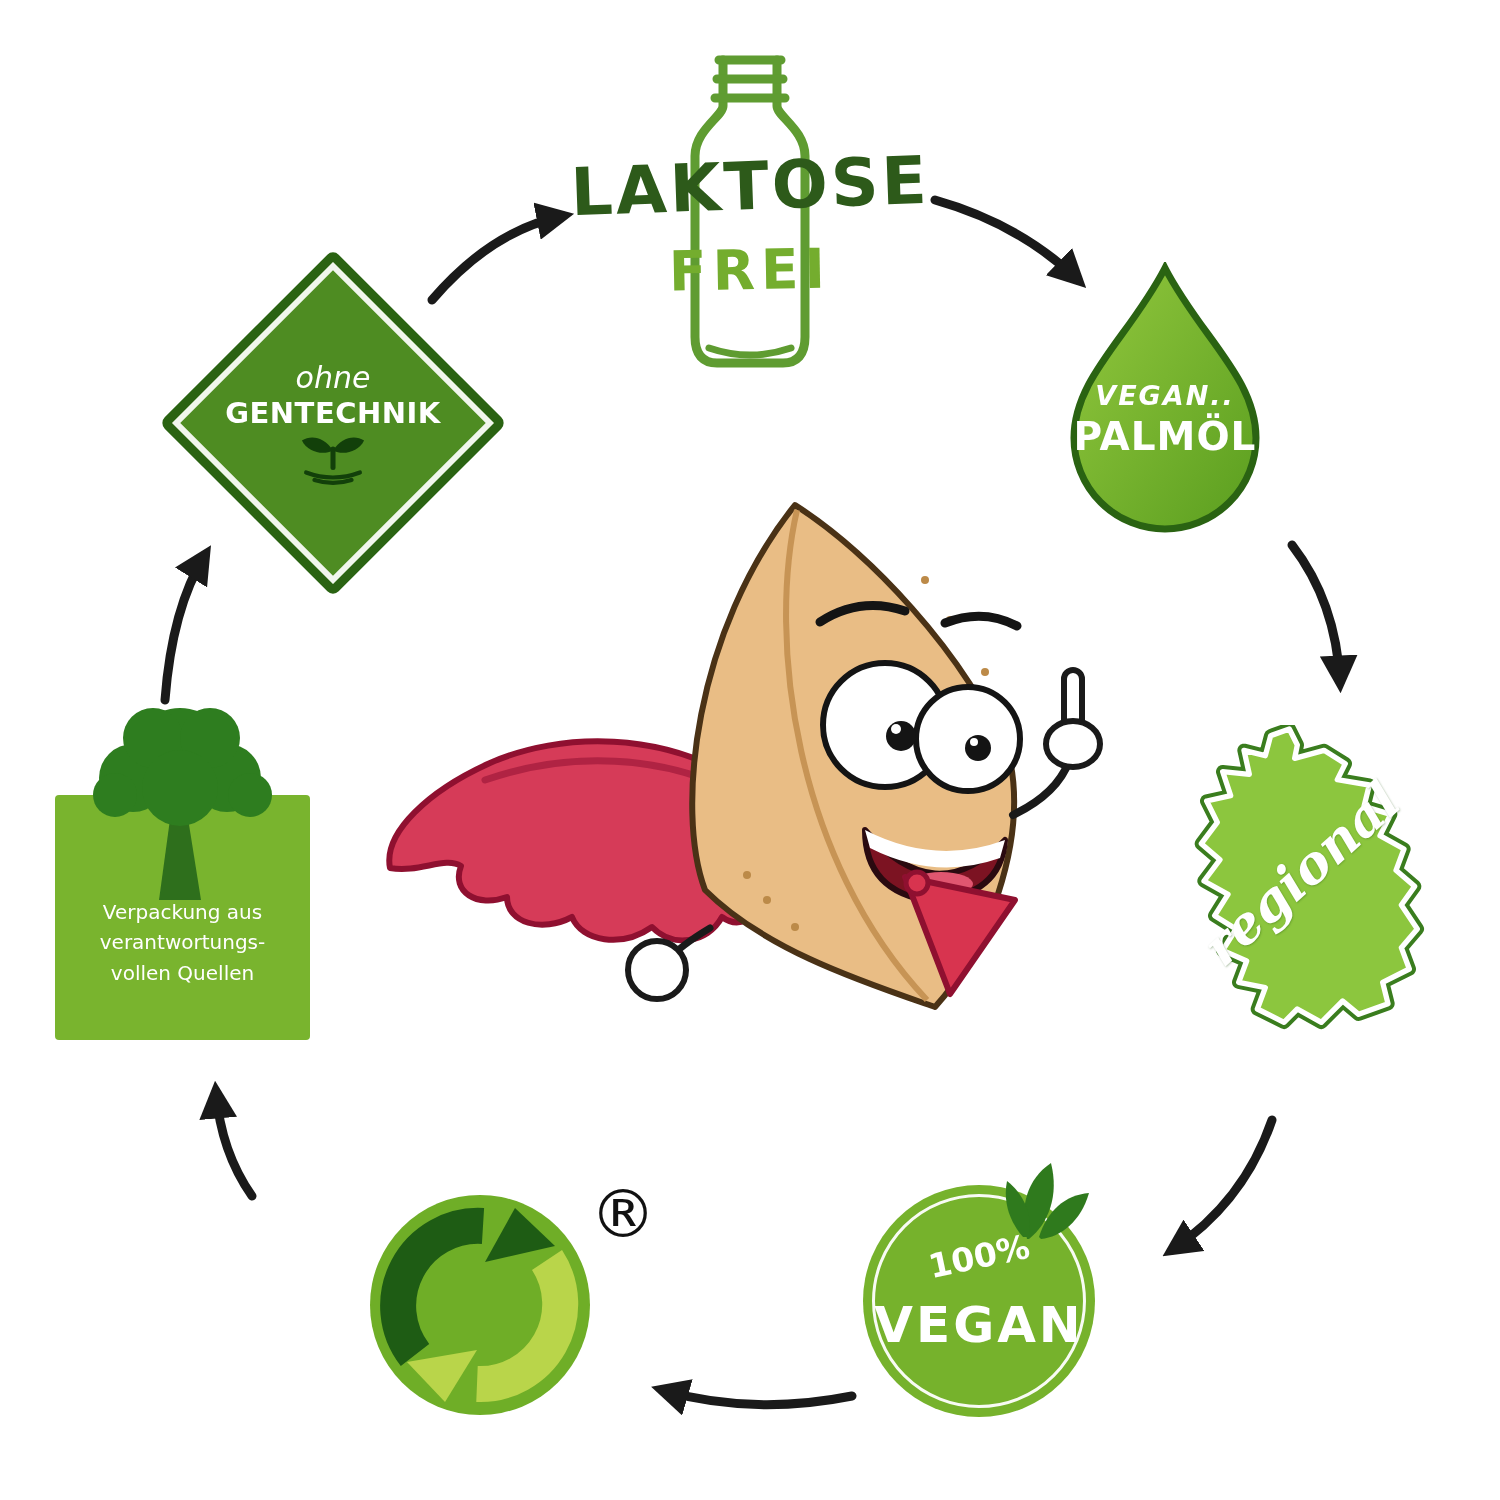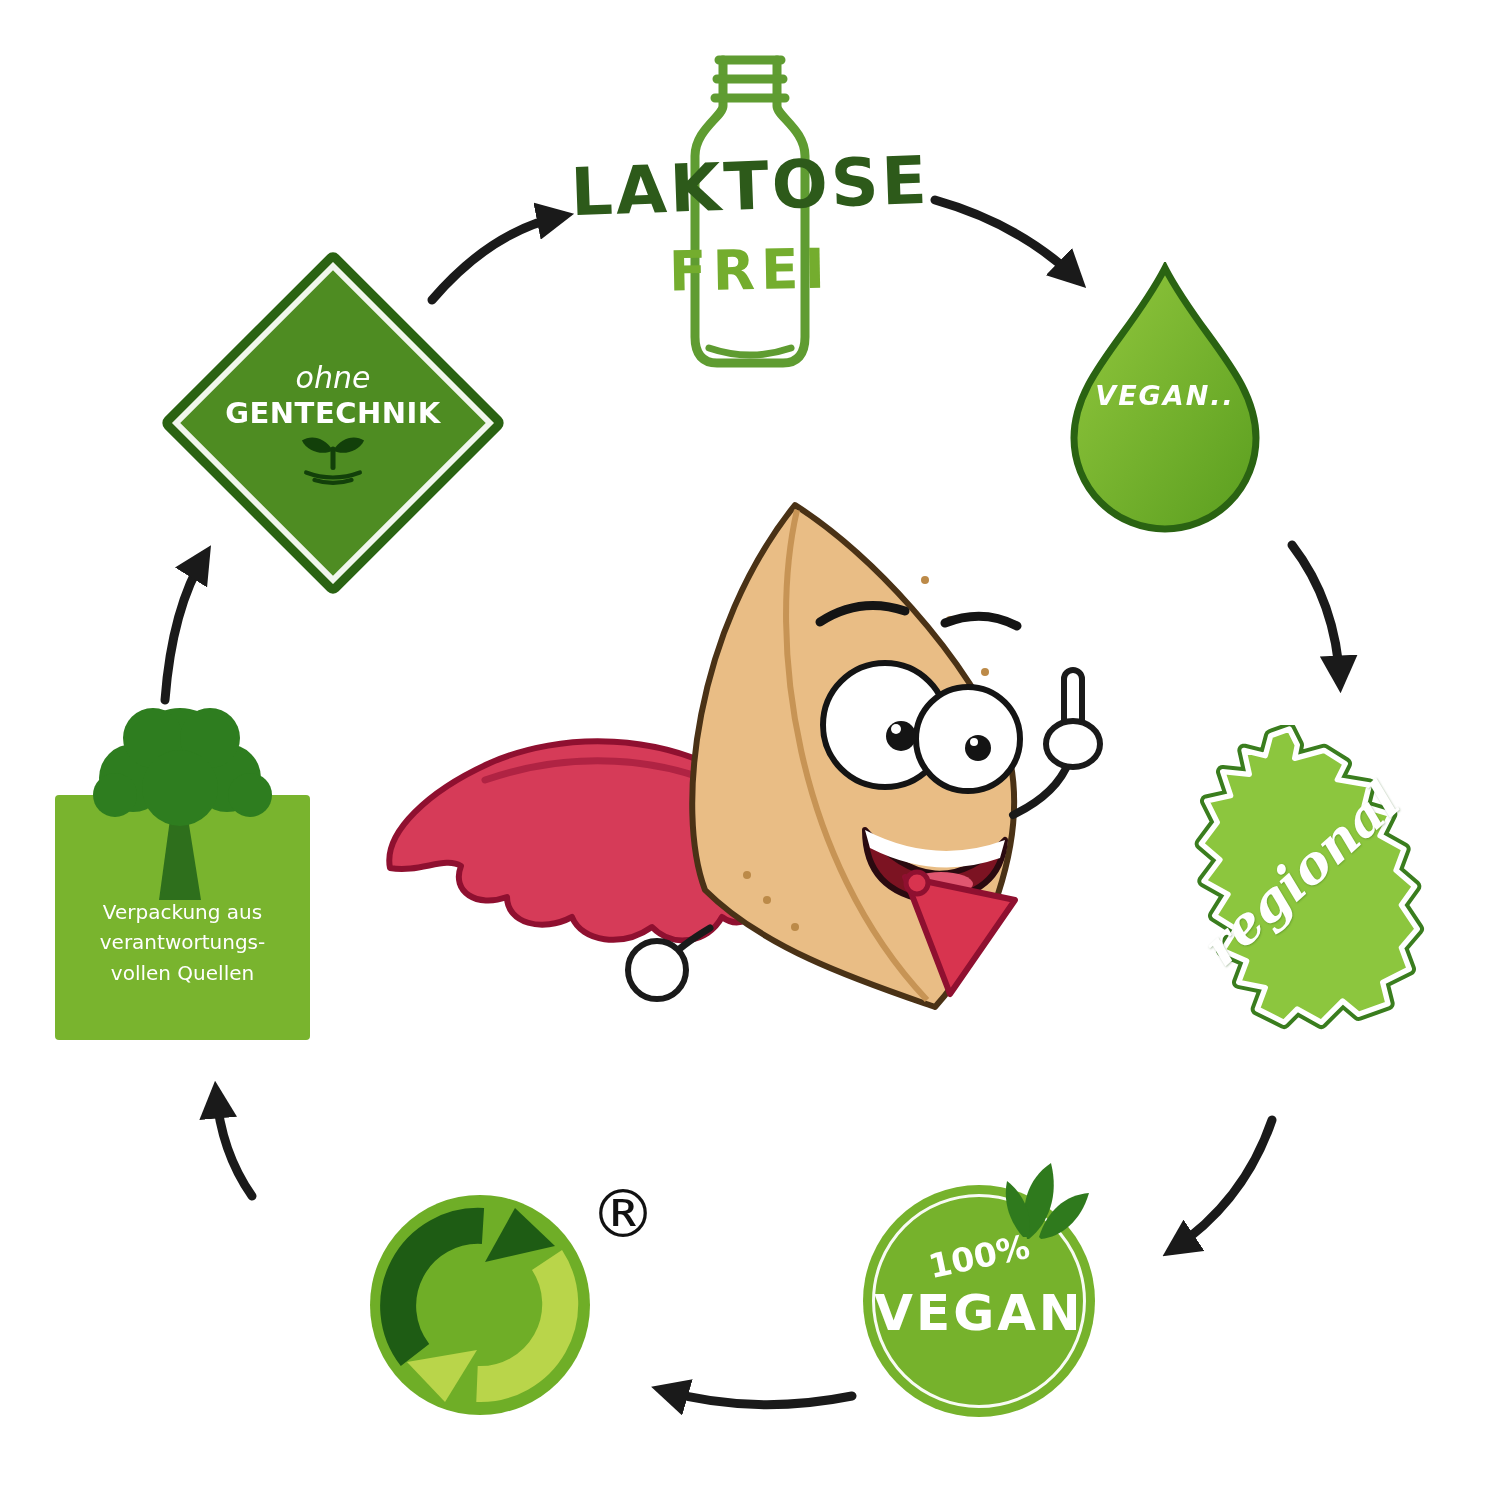--- a/index.html
+++ b/index.html
@@ -40,21 +40,21 @@
   .map-label{position:absolute;left:6px;top:118px;width:260px;text-align:center;color:#fff;
       font-family:"DejaVu Serif",serif;font-style:italic;font-weight:600;font-size:52px;
       transform:rotate(-42deg);text-shadow:0 1px 2px rgba(30,80,10,.35);}
 
   
   .vegan{left:863px;top:1185px;width:232px;height:232px;border-radius:50%;
       background:#76b22c;z-index:2;display:flex;flex-direction:column;align-items:center;}
   .vegan-ring{position:absolute;inset:9px;border:3px solid rgba(255,255,255,.95);border-radius:50%;}
   .vegan-leaves{position:absolute;top:-34px;right:-4px;}
   .vegan-l1{margin-top:52px;font-size:33px;font-weight:700;color:#fff;transform:rotate(-12deg);}
-  .vegan-l2{font-size:50px;font-weight:800;letter-spacing:3px;color:#fff;margin-top:8px;}
+  .vegan-l2{font-size:50px;font-weight:800;letter-spacing:3px;color:#fff;margin-top:20px;}
 
   
   .dot-wrap{left:365px;top:1190px;width:230px;height:230px;z-index:2;}
   .reg-mark{left:590px;top:1182px;font-size:66px;color:#111;z-index:2;line-height:1;}
 
   
   .pack-square{left:55px;top:795px;width:255px;height:245px;background:#79b42e;
       border-radius:4px;z-index:2;}
   .pack-backdrop{left:95px;top:796px;width:180px;height:100px;background:#fff;z-index:2;}
   .tree-wrap{left:75px;top:700px;width:215px;height:205px;z-index:3;}
@@ -114,20 +114,21 @@
     <svg width="214" height="272" viewBox="0 0 214 272">
       <defs>
         <linearGradient id="dropg" x1="0" y1="0" x2="1" y2="1">
           <stop offset="0" stop-color="#93c83e"></stop>
             <stop offset="1" stop-color="#5a9e1f"></stop>
         </linearGradient>
       </defs>
       <path d="M107,6 C72,74 16,116 16,176 a91,91 0 0 0 182,0 C198,116 142,74 107,6 Z" fill="url(#dropg)" stroke="#2a6312" stroke-width="7"></path>
     </svg>
     <div class="drop-l1">VEGAN..</div>
+    <div class="drop-l2">PALMÖL</div>
   </div>
 
   <div class="abs map-wrap">
     <svg width="270" height="320" viewBox="0 0 200 240">
       <g>
         <path id="de" d="M78,8 L92,3 L98,15 L96,25 L118,19 L134,29 L128,41 L152,45 L148,61 L168,67 L160,83 L178,93 L172,109 L186,121 L176,135 L188,153 L176,167 L182,183 L162,193 L166,209 L144,217 L132,207 L116,223 L98,213 L88,223 L68,213 L74,197 L54,193 L60,177 L42,169 L52,153 L36,143 L46,127 L28,117 L40,101 L26,89 L38,73 L30,57 L48,53 L42,35 L62,37 L58,19 L74,23 Z" fill="#8cc63e" stroke="#3a7d1e" stroke-width="10" stroke-linejoin="round"></path>
         <path d="M78,8 L92,3 L98,15 L96,25 L118,19 L134,29 L128,41 L152,45 L148,61 L168,67 L160,83 L178,93 L172,109 L186,121 L176,135 L188,153 L176,167 L182,183 L162,193 L166,209 L144,217 L132,207 L116,223 L98,213 L88,223 L68,213 L74,197 L54,193 L60,177 L42,169 L52,153 L36,143 L46,127 L28,117 L40,101 L26,89 L38,73 L30,57 L48,53 L42,35 L62,37 L58,19 L74,23 Z" fill="#8cc63e" stroke="#ffffff" stroke-width="4" stroke-linejoin="round"></path>
       </g>
     </svg>
     <div class="map-label">regional</div>

